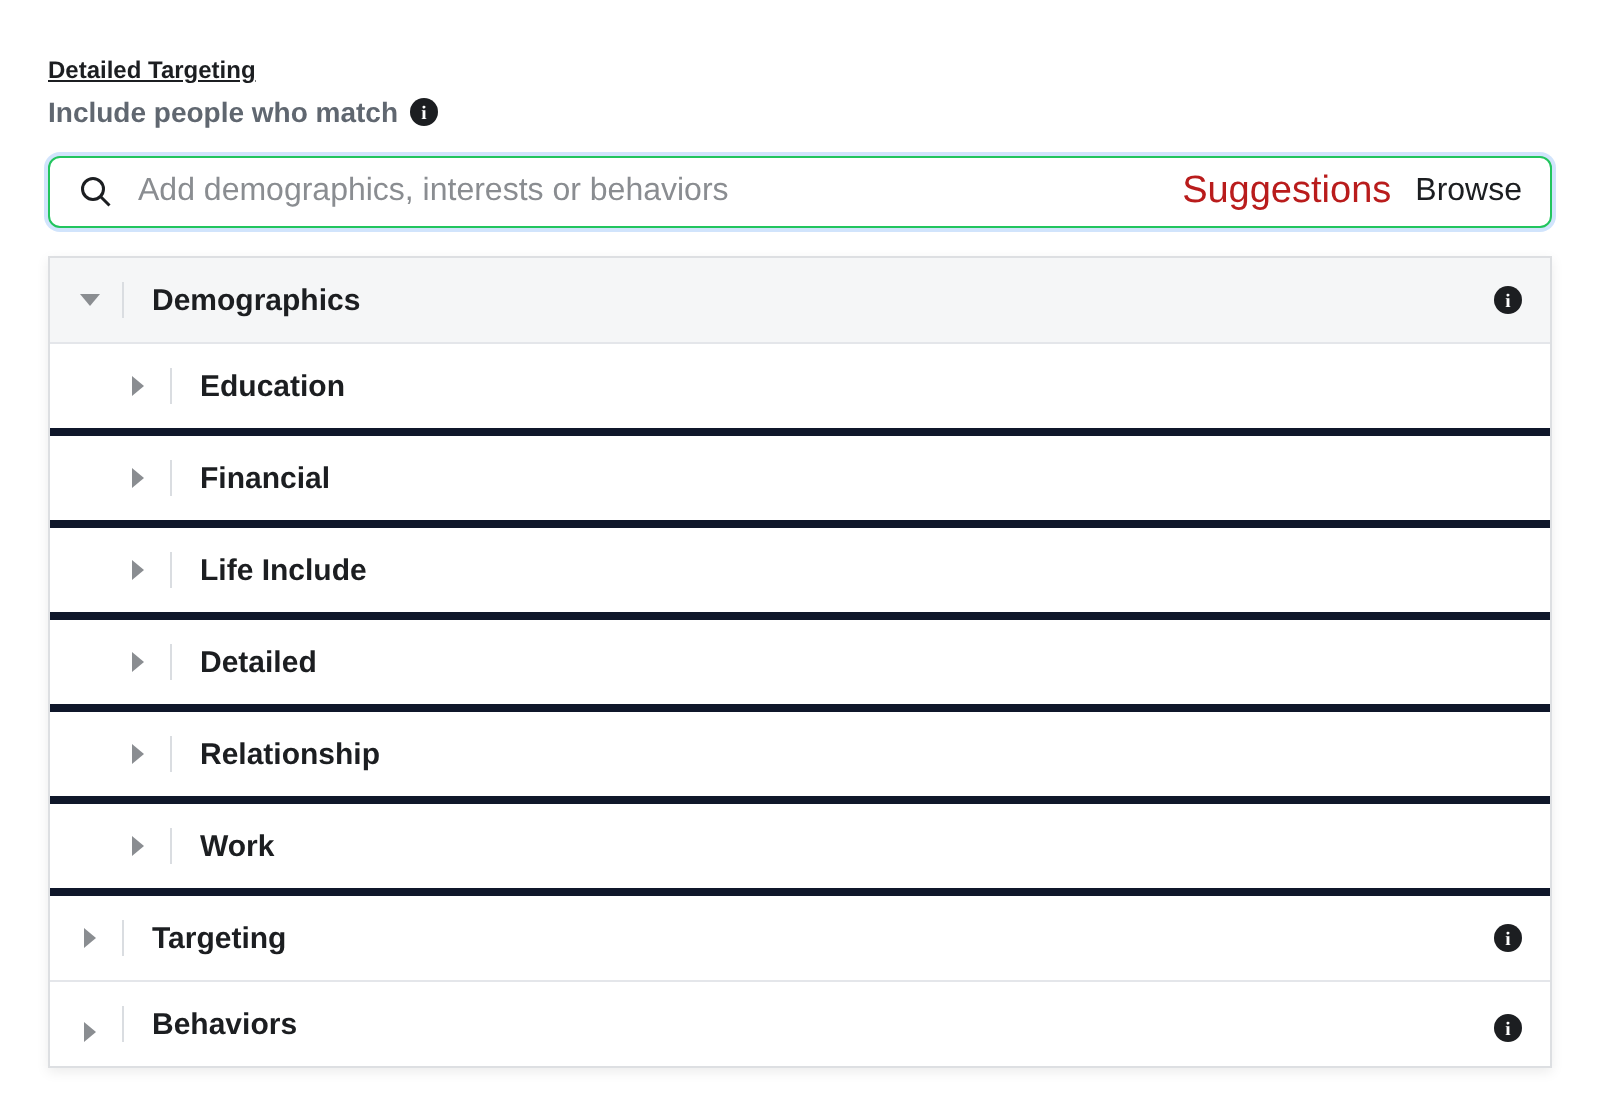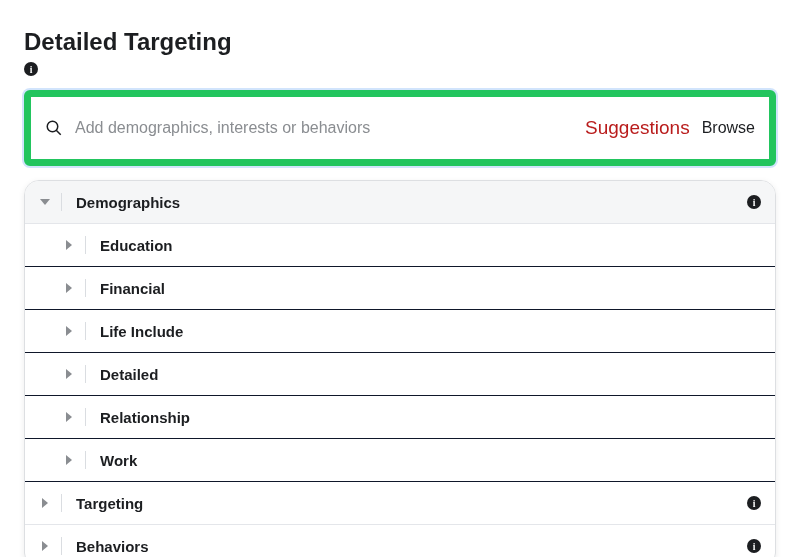--- a/index.html
+++ b/index.html
@@ -9,24 +9,25 @@
     }
     body {
       font-family: -apple-system, BlinkMacSystemFont, "Segoe UI", Helvetica, Arial, sans-serif;
       background: #ffffff;
       width: 800px;
       height: 557px;
       padding: 28px 24px;
       color: #1c1e21;
     }
     .section-title {
-      font-size: 24px;
+      font-size: 12px;
       font-weight: 700;
       color: #1c1e21;
       margin-bottom: 6px;
+      text-decoration: underline;
     }
     .subtitle-row {
       display: flex;
       align-items: center;
       gap: 6px;
       margin-bottom: 14px;
     }
     .subtitle {
       font-size: 14px;
       font-weight: 600;
@@ -40,23 +41,23 @@
       justify-content: center;
     }
     .info-icon svg {
       width: 14px;
       height: 14px;
       fill: #1c1e21;
     }
     .search-box {
       display: flex;
       align-items: center;
-      border: 7px solid #22c55e;
+      border: 1px solid #22c55e;
       border-radius: 6px;
-      padding: 20px 14px;
+      padding: 6px 14px;
       background: #ffffff;
       box-shadow: 0 0 0 2px rgba(24, 119, 242, 0.2);
       gap: 12px;
       margin-bottom: 14px;
     }
     .search-icon {
       display: flex;
       align-items: center;
     }
     .search-icon svg {
@@ -83,21 +84,21 @@
       cursor: pointer;
     }
     .browse-text {
       font-size: 16px;
       font-weight: 500;
       color: #1c1e21;
       cursor: pointer;
     }
     .dropdown {
       border: 1px solid #dddfe2;
-      border-radius: 15px;
+      border-radius: 0;
       overflow: hidden;
       box-shadow: 0 2px 6px rgba(0,0,0,0.08);
     }
     .category-header {
       display: flex;
       align-items: center;
       padding: 12px 14px;
       border-bottom: 1px solid #e4e6ea;
       cursor: pointer;
     }
@@ -132,39 +133,40 @@
     }
     .category-info svg {
       width: 14px;
       height: 14px;
       fill: #1c1e21;
     }
     .subcategory {
       display: flex;
       align-items: center;
       padding: 12px 14px 12px 38px;
-      border-bottom: 1px solid #0f172a;
+      border-bottom: 4px solid #0f172a;
       background: #ffffff;
       cursor: pointer;
     }
     .subcategory .chevron {
       margin-right: 10px;
     }
     .subcategory-label {
       font-size: 15px;
       font-weight: 700;
       color: #1c1e21;
     }
   </style>
 </head>
 <body>
 
 <div class="section-title">Detailed Targeting</div>
 
 <div class="subtitle-row">
+  <span class="subtitle">Include people who match</span>
   <span class="info-icon">
     <svg viewBox="0 0 16 16">
         <circle cx="8" cy="8" r="8"></circle>
         <text x="8" y="12" text-anchor="middle" fill="#fff" font-size="11" font-weight="bold" font-family="Georgia">i</text>
       </svg>
   </span>
 </div>
 
 <div class="search-box">
   <span class="search-icon">
@@ -265,21 +267,21 @@
     <span class="divider"></span>
     <span class="category-label">Targeting</span>
     <span class="category-info">
       <svg viewBox="0 0 16 16">
           <circle cx="8" cy="8" r="8"></circle>
           <text x="8" y="12" text-anchor="middle" fill="#fff" font-size="11" font-weight="bold" font-family="Georgia">i</text>
         </svg>
     </span>
   </div>
 
-  <div class="category-header" style="border-bottom:none;">
+  <div class="category-header" style="border-bottom:none;align-items:flex-end;">
     <span class="chevron">
       <svg width="6" height="10" viewBox="0 0 6 10">
           <polygon points="0,0 6,5 0,10"></polygon>
         </svg>
     </span>
     <span class="divider"></span>
     <span class="category-label">Behaviors</span>
     <span class="category-info">
       <svg viewBox="0 0 16 16">
           <circle cx="8" cy="8" r="8"></circle>

